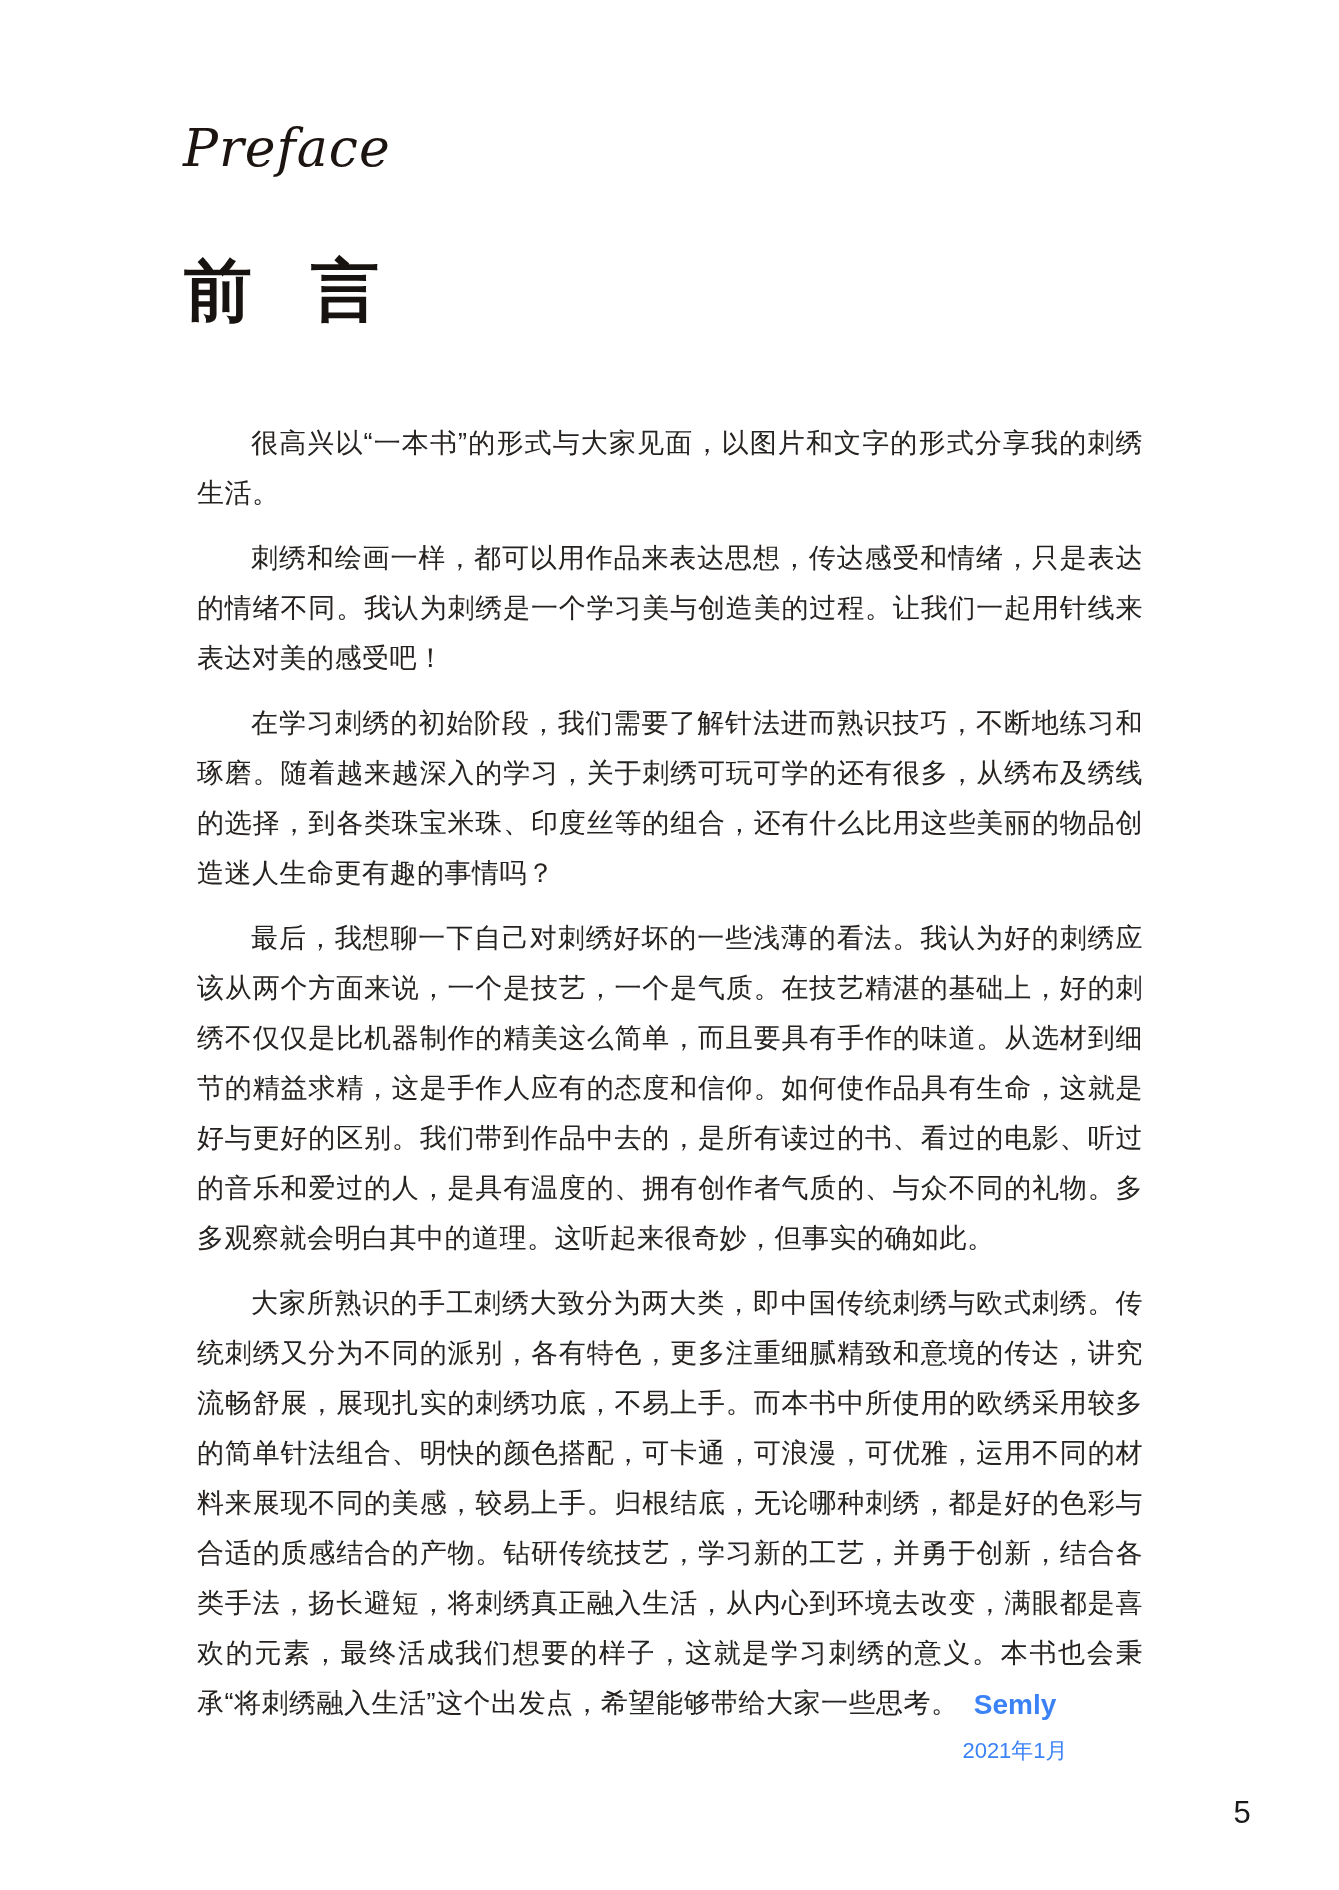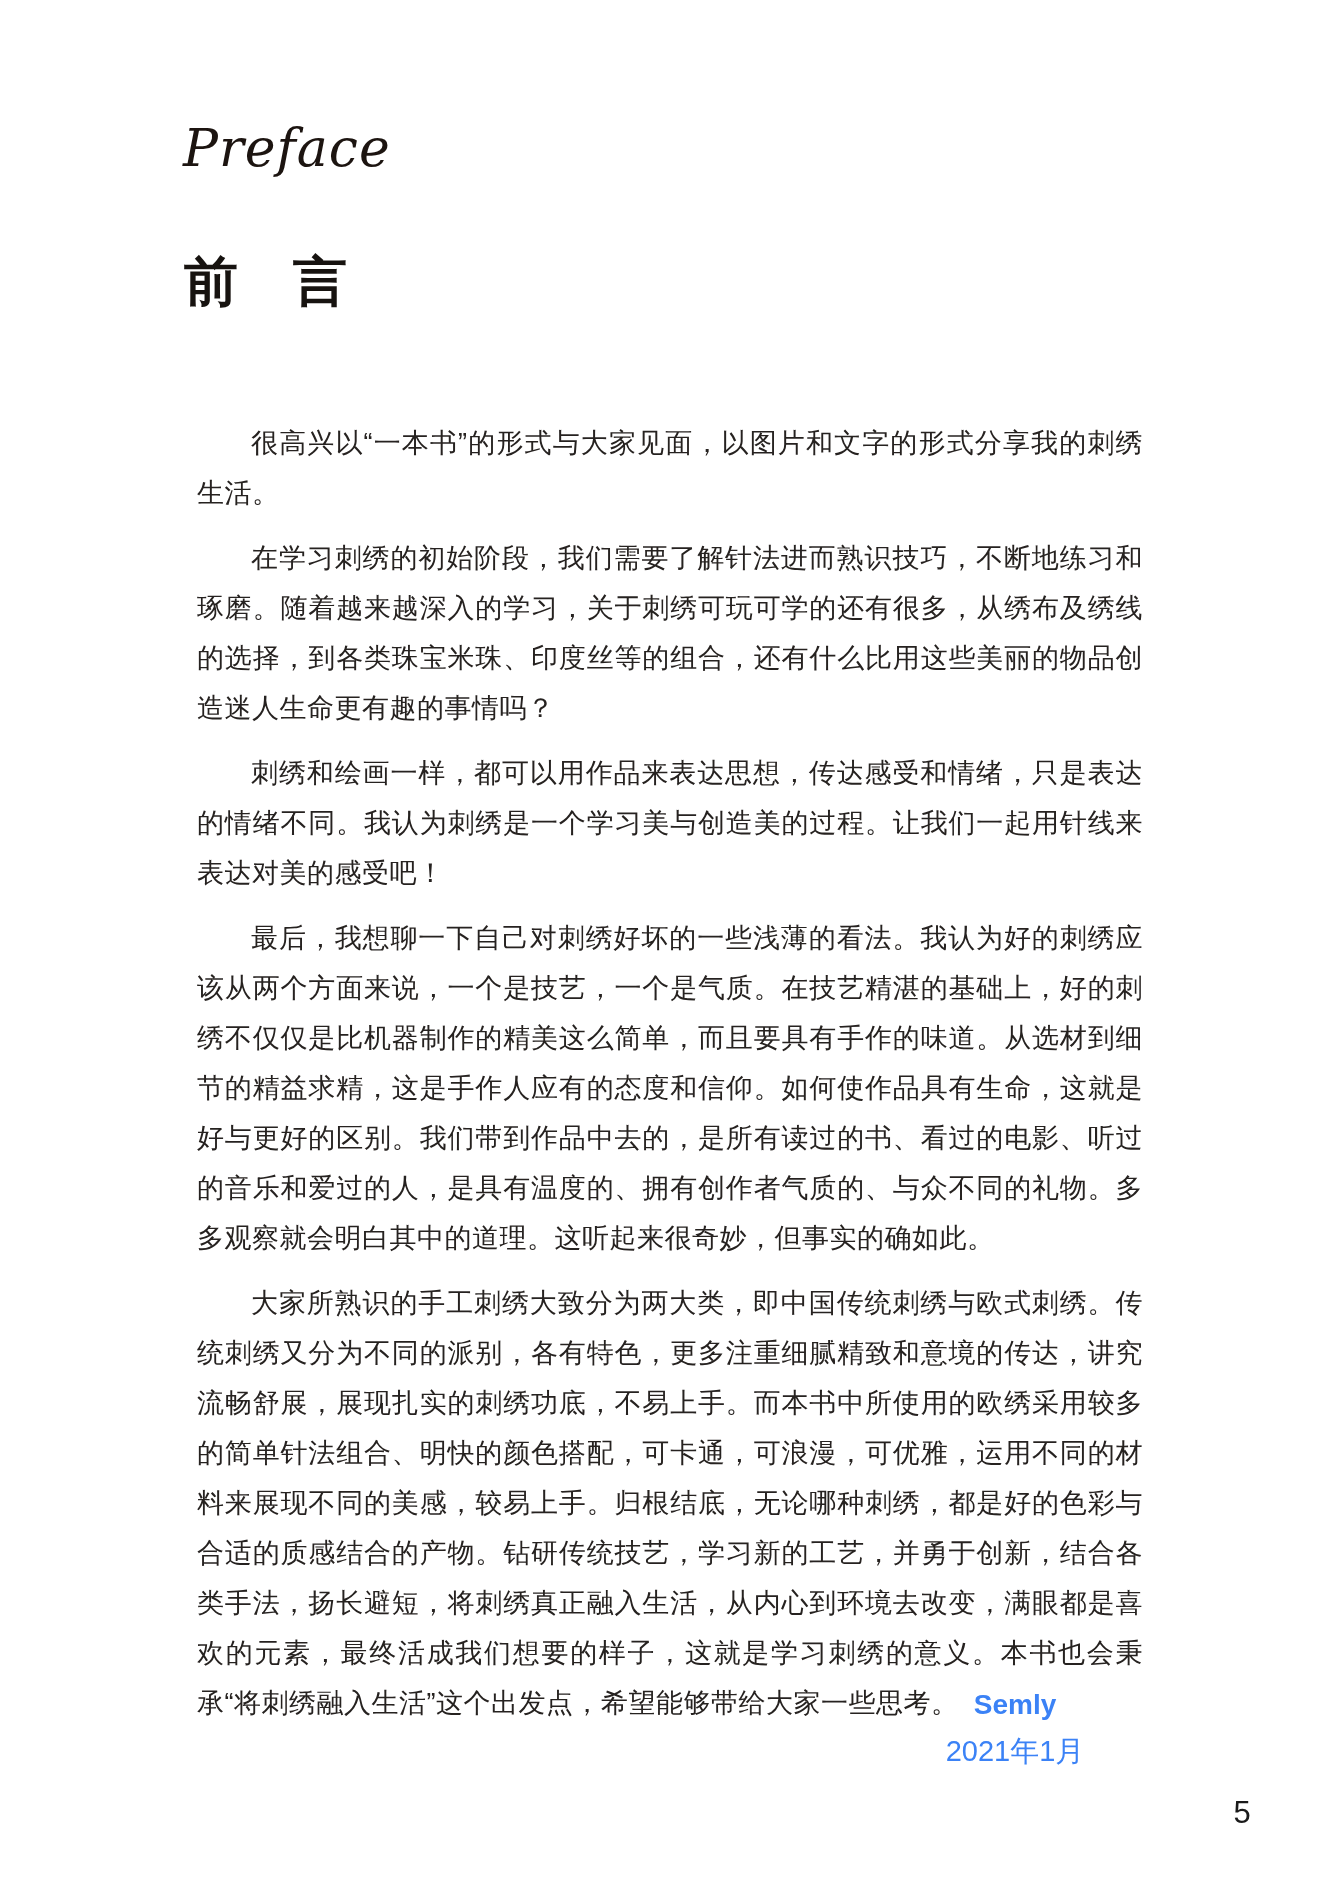--- a/index.html
+++ b/index.html
@@ -27,21 +27,21 @@
     letter-spacing: 1px;
     color: #1c1410;
   }
   .title-zh {
     position: absolute;
     left: 184px;
     top: 246px;
     margin: 0;
     font-family: "Liberation Sans", sans-serif;
     font-weight: bold;
-    font-size: 54px;
+    font-size: 68px;
     letter-spacing: 20px;
     color: #171310;
   }
   .body-text {
     position: absolute;
     left: 182px;
     top: 403px;
     width: 976px;
     font-size: 27px;
     line-height: 50px;
@@ -60,21 +60,21 @@
     width: 250px;
     text-align: center;
     color: #3b82f6;
   }
   .signature-author {
     font-size: 28px;
     font-weight: bold;
     line-height: 46px;
   }
   .signature-date {
-    font-size: 29px;
+    font-size: 22px;
     line-height: 46px;
   }
   .page-number {
     position: absolute;
     left: 1212px;
     top: 1795px;
     width: 60px;
     text-align: center;
     font-size: 31px;
     color: #1a1a1a;
@@ -86,23 +86,23 @@
 <div class="page">
 
   <h1 class="title-en">Preface</h1>
 
   <h2 class="title-zh">前 言</h2>
 
   <main class="body-text">
 
       <p>很高兴以“一本书”的形式与大家见面，以图片和文字的形式分享我的刺绣生活。</p>
 
+      <p>刺绣和绘画一样，都可以用作品来表达思想，传达感受和情绪，只是表达的情绪不同。我认为刺绣是一个学习美与创造美的过程。让我们一起用针线来表达对美的感受吧！</p>
+
       <p>在学习刺绣的初始阶段，我们需要了解针法进而熟识技巧，不断地练习和琢磨。随着越来越深入的学习，关于刺绣可玩可学的还有很多，从绣布及绣线的选择，到各类珠宝米珠、印度丝等的组合，还有什么比用这些美丽的物品创造迷人生命更有趣的事情吗？</p>
-
-      <p>刺绣和绘画一样，都可以用作品来表达思想，传达感受和情绪，只是表达的情绪不同。我认为刺绣是一个学习美与创造美的过程。让我们一起用针线来表达对美的感受吧！</p>
 
       <p>最后，我想聊一下自己对刺绣好坏的一些浅薄的看法。我认为好的刺绣应该从两个方面来说，一个是技艺，一个是气质。在技艺精湛的基础上，好的刺绣不仅仅是比机器制作的精美这么简单，而且要具有手作的味道。从选材到细节的精益求精，这是手作人应有的态度和信仰。如何使作品具有生命，这就是好与更好的区别。我们带到作品中去的，是所有读过的书、看过的电影、听过的音乐和爱过的人，是具有温度的、拥有创作者气质的、与众不同的礼物。多多观察就会明白其中的道理。这听起来很奇妙，但事实的确如此。</p>
 
       <p>大家所熟识的手工刺绣大致分为两大类，即中国传统刺绣与欧式刺绣。传统刺绣又分为不同的派别，各有特色，更多注重细腻精致和意境的传达，讲究流畅舒展，展现扎实的刺绣功底，不易上手。而本书中所使用的欧绣采用较多的简单针法组合、明快的颜色搭配，可卡通，可浪漫，可优雅，运用不同的材料来展现不同的美感，较易上手。归根结底，无论哪种刺绣，都是好的色彩与合适的质感结合的产物。钻研传统技艺，学习新的工艺，并勇于创新，结合各类手法，扬长避短，将刺绣真正融入生活，从内心到环境去改变，满眼都是喜欢的元素，最终活成我们想要的样子，这就是学习刺绣的意义。本书也会秉承“将刺绣融入生活”这个出发点，希望能够带给大家一些思考。</p>
     </main>
 
   <div class="signature-block">
     <div class="signature-author">Semly</div>
     <div class="signature-date">2021年1月</div>
   </div>

